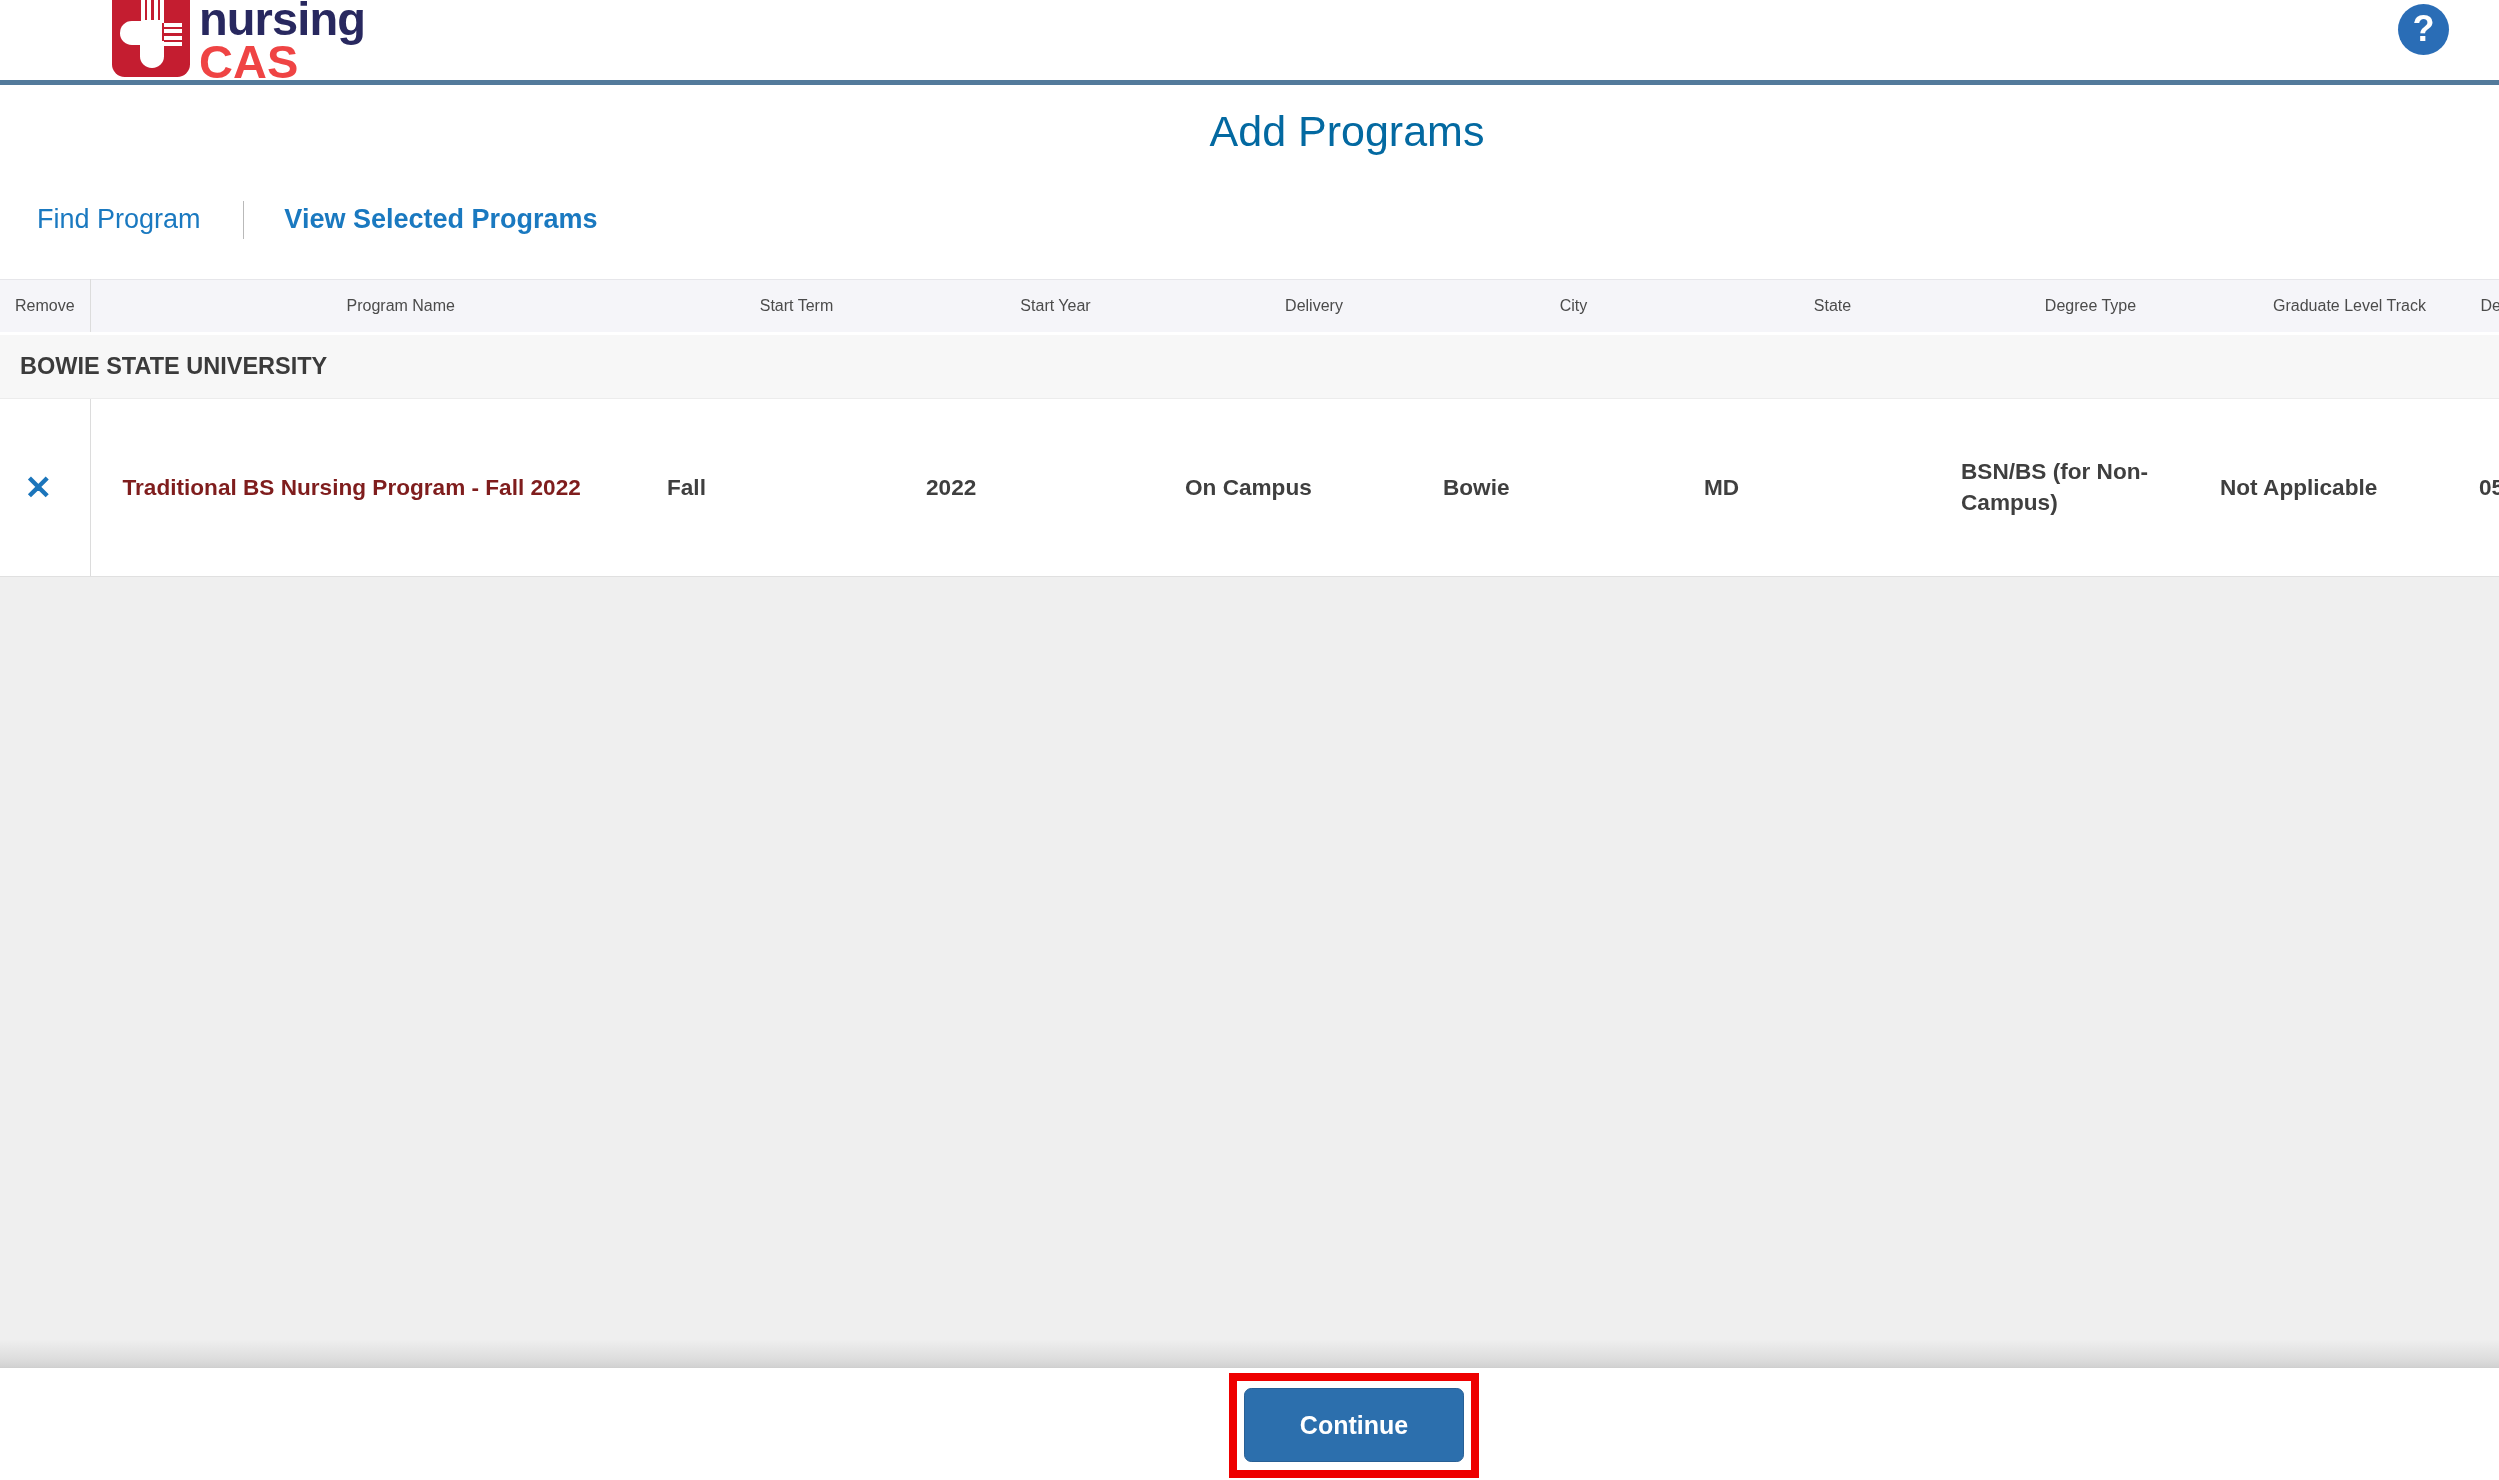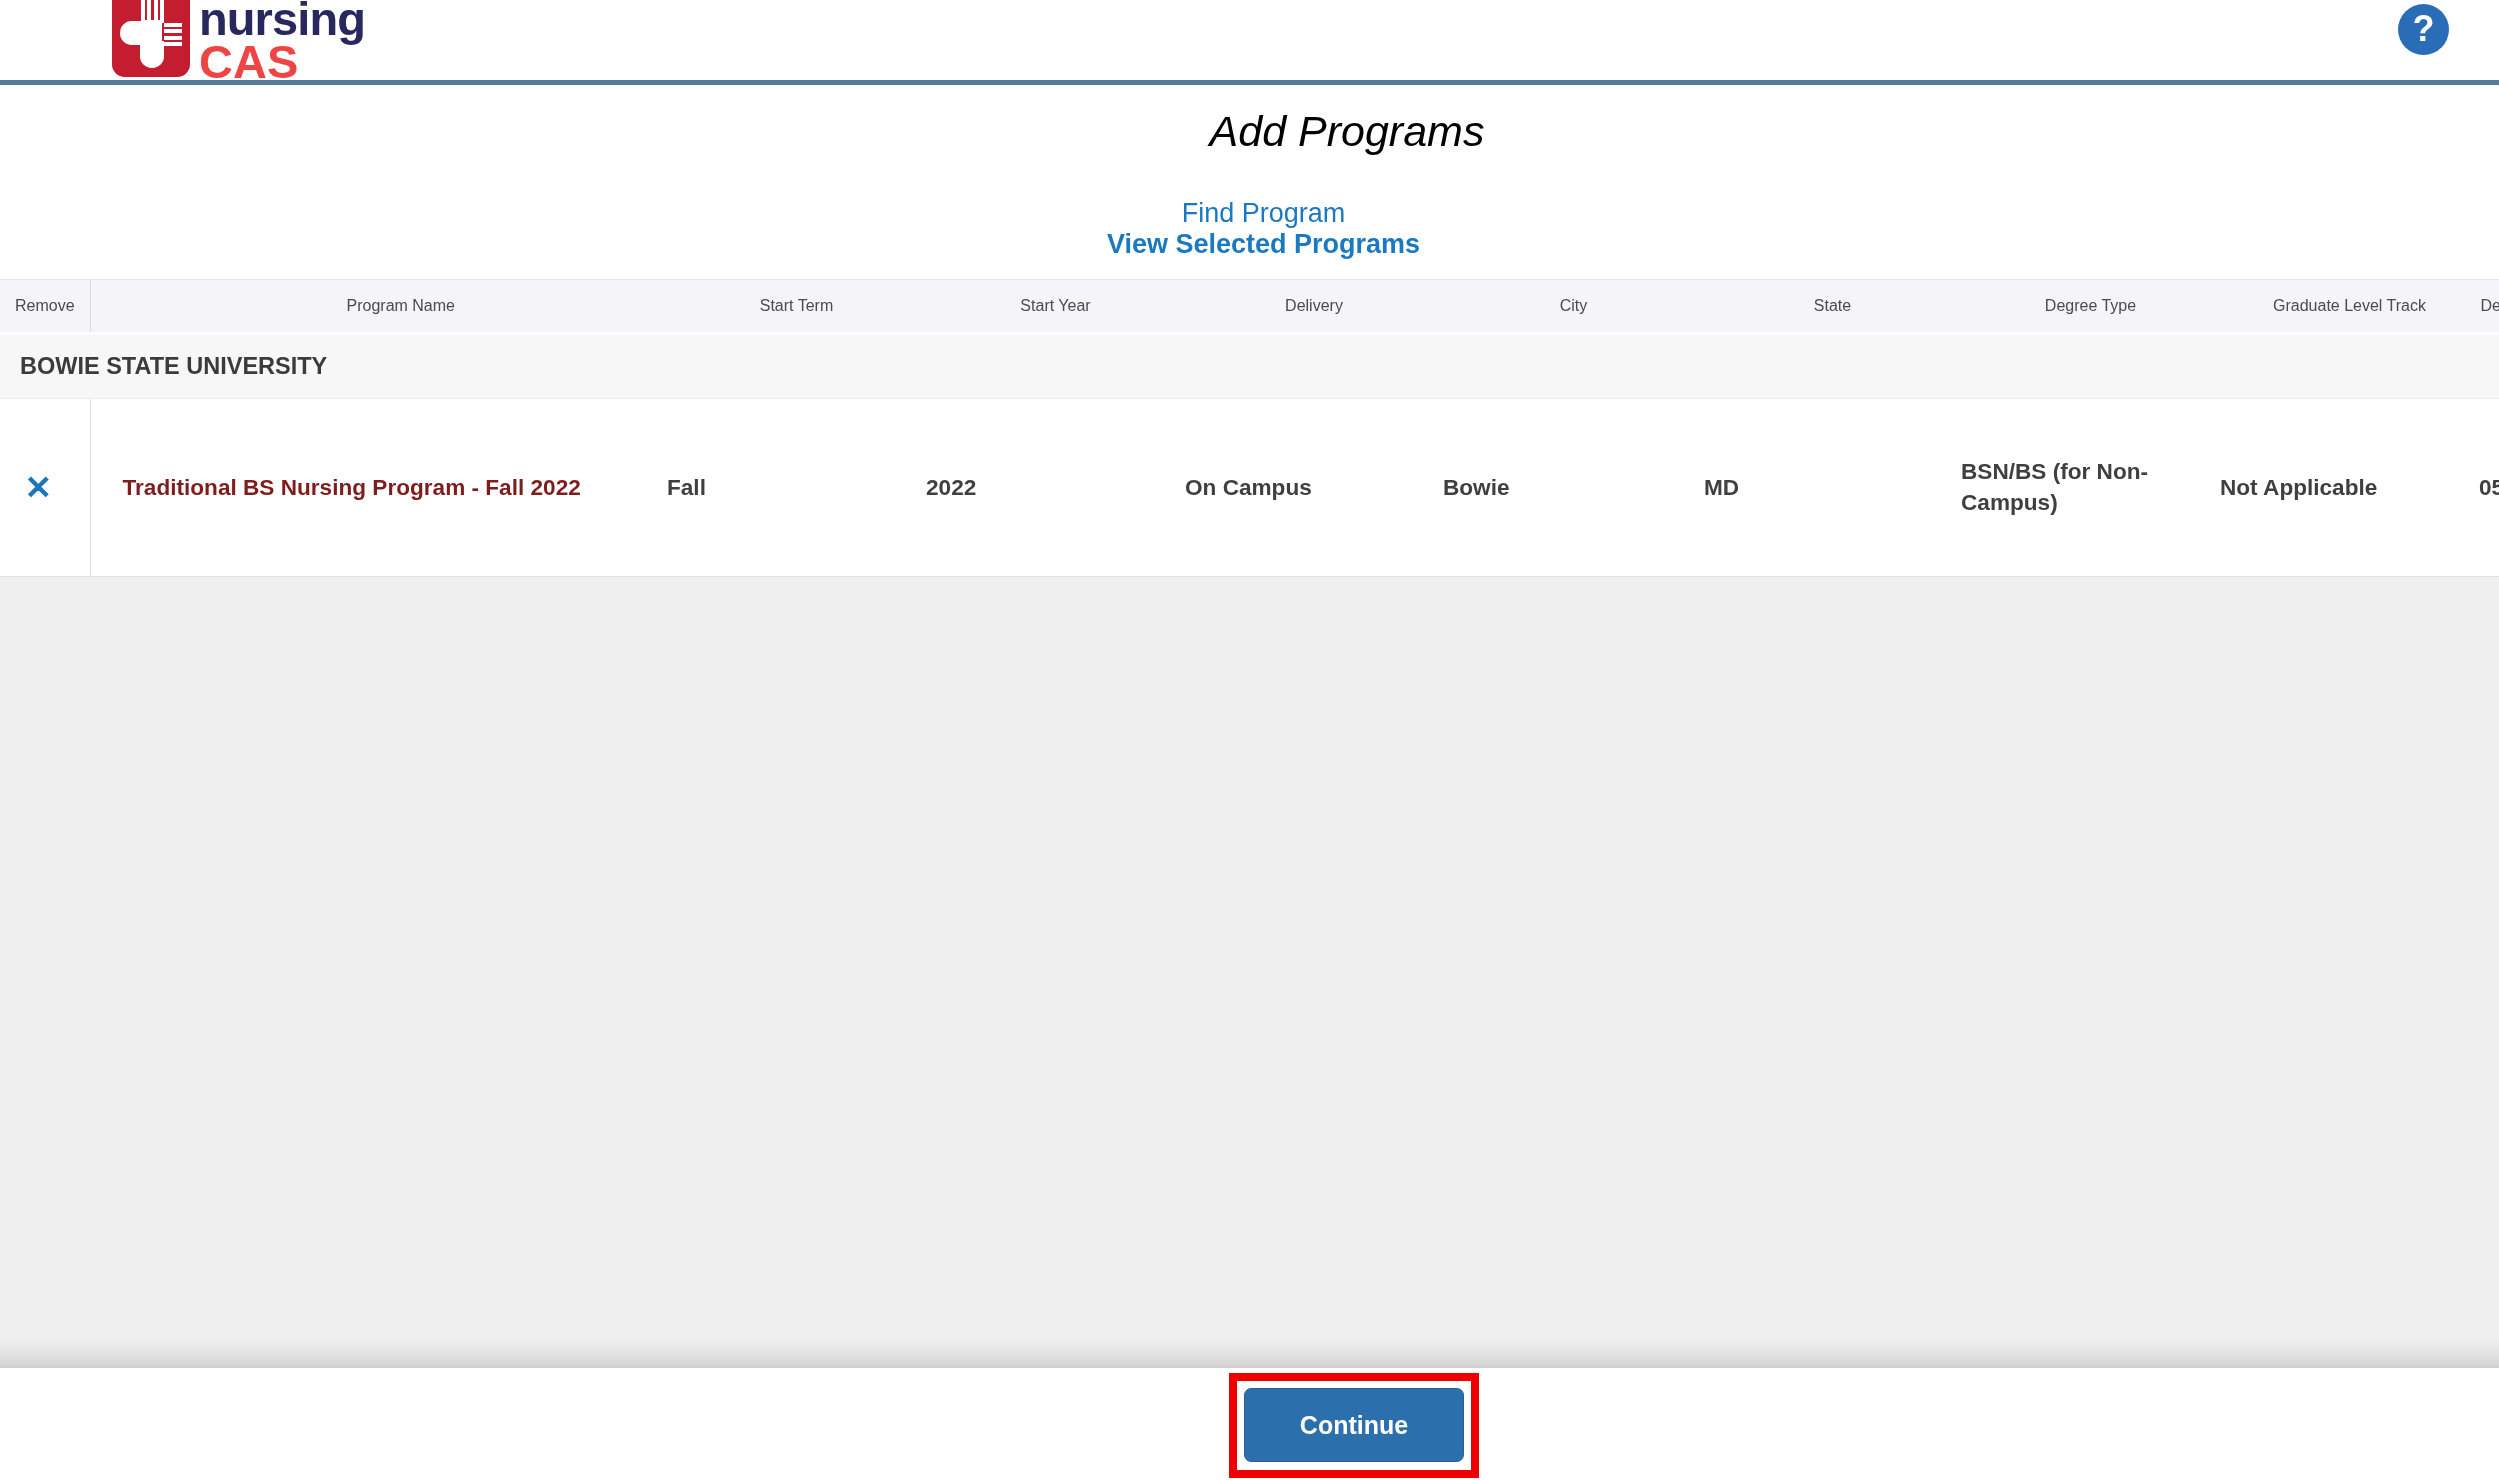--- a/index.html
+++ b/index.html
@@ -39,25 +39,25 @@
     position: absolute; left: 2398px; top: 3.6px; width: 51px; height: 51px;
     background: #2a6db6; border-radius: 50%;
     display: flex; align-items: center; justify-content: center;
     color: #ffffff; font-size: 36px; font-weight: bold; cursor: pointer;
   }
 
   .header-rule { width: 2500px; height: 5.4px; background: #537a9b; }
 
   
   .title-wrap { width: 2694px; text-align: center; margin-top: 22px; height: 51px; }
-  .page-title { font-size: 43px; font-weight: 400; color: #000000; font-style: italic; }
+  .page-title { font-size: 43px; font-weight: 400; color: #0369a1; }
 
   .tabs {
     display: flex; align-items: center;
-    margin: 40px 0 0 27px; height: 43px; flex-direction: column;
+    margin: 40px 0 0 37px; height: 43px;
   }
   .tab { font-size: 27px; color: #1a79c0; cursor: pointer; text-decoration: none; }
   .tab.active { font-weight: bold; }
   .tab-divider { width: 1.8px; height: 38px; background: #b9b9b9; margin: 0 40px 0 42px; }
 
   
   .programs-table {
     width: 2500px; border-collapse: collapse; table-layout: fixed;
     margin-top: 38px;
   }

